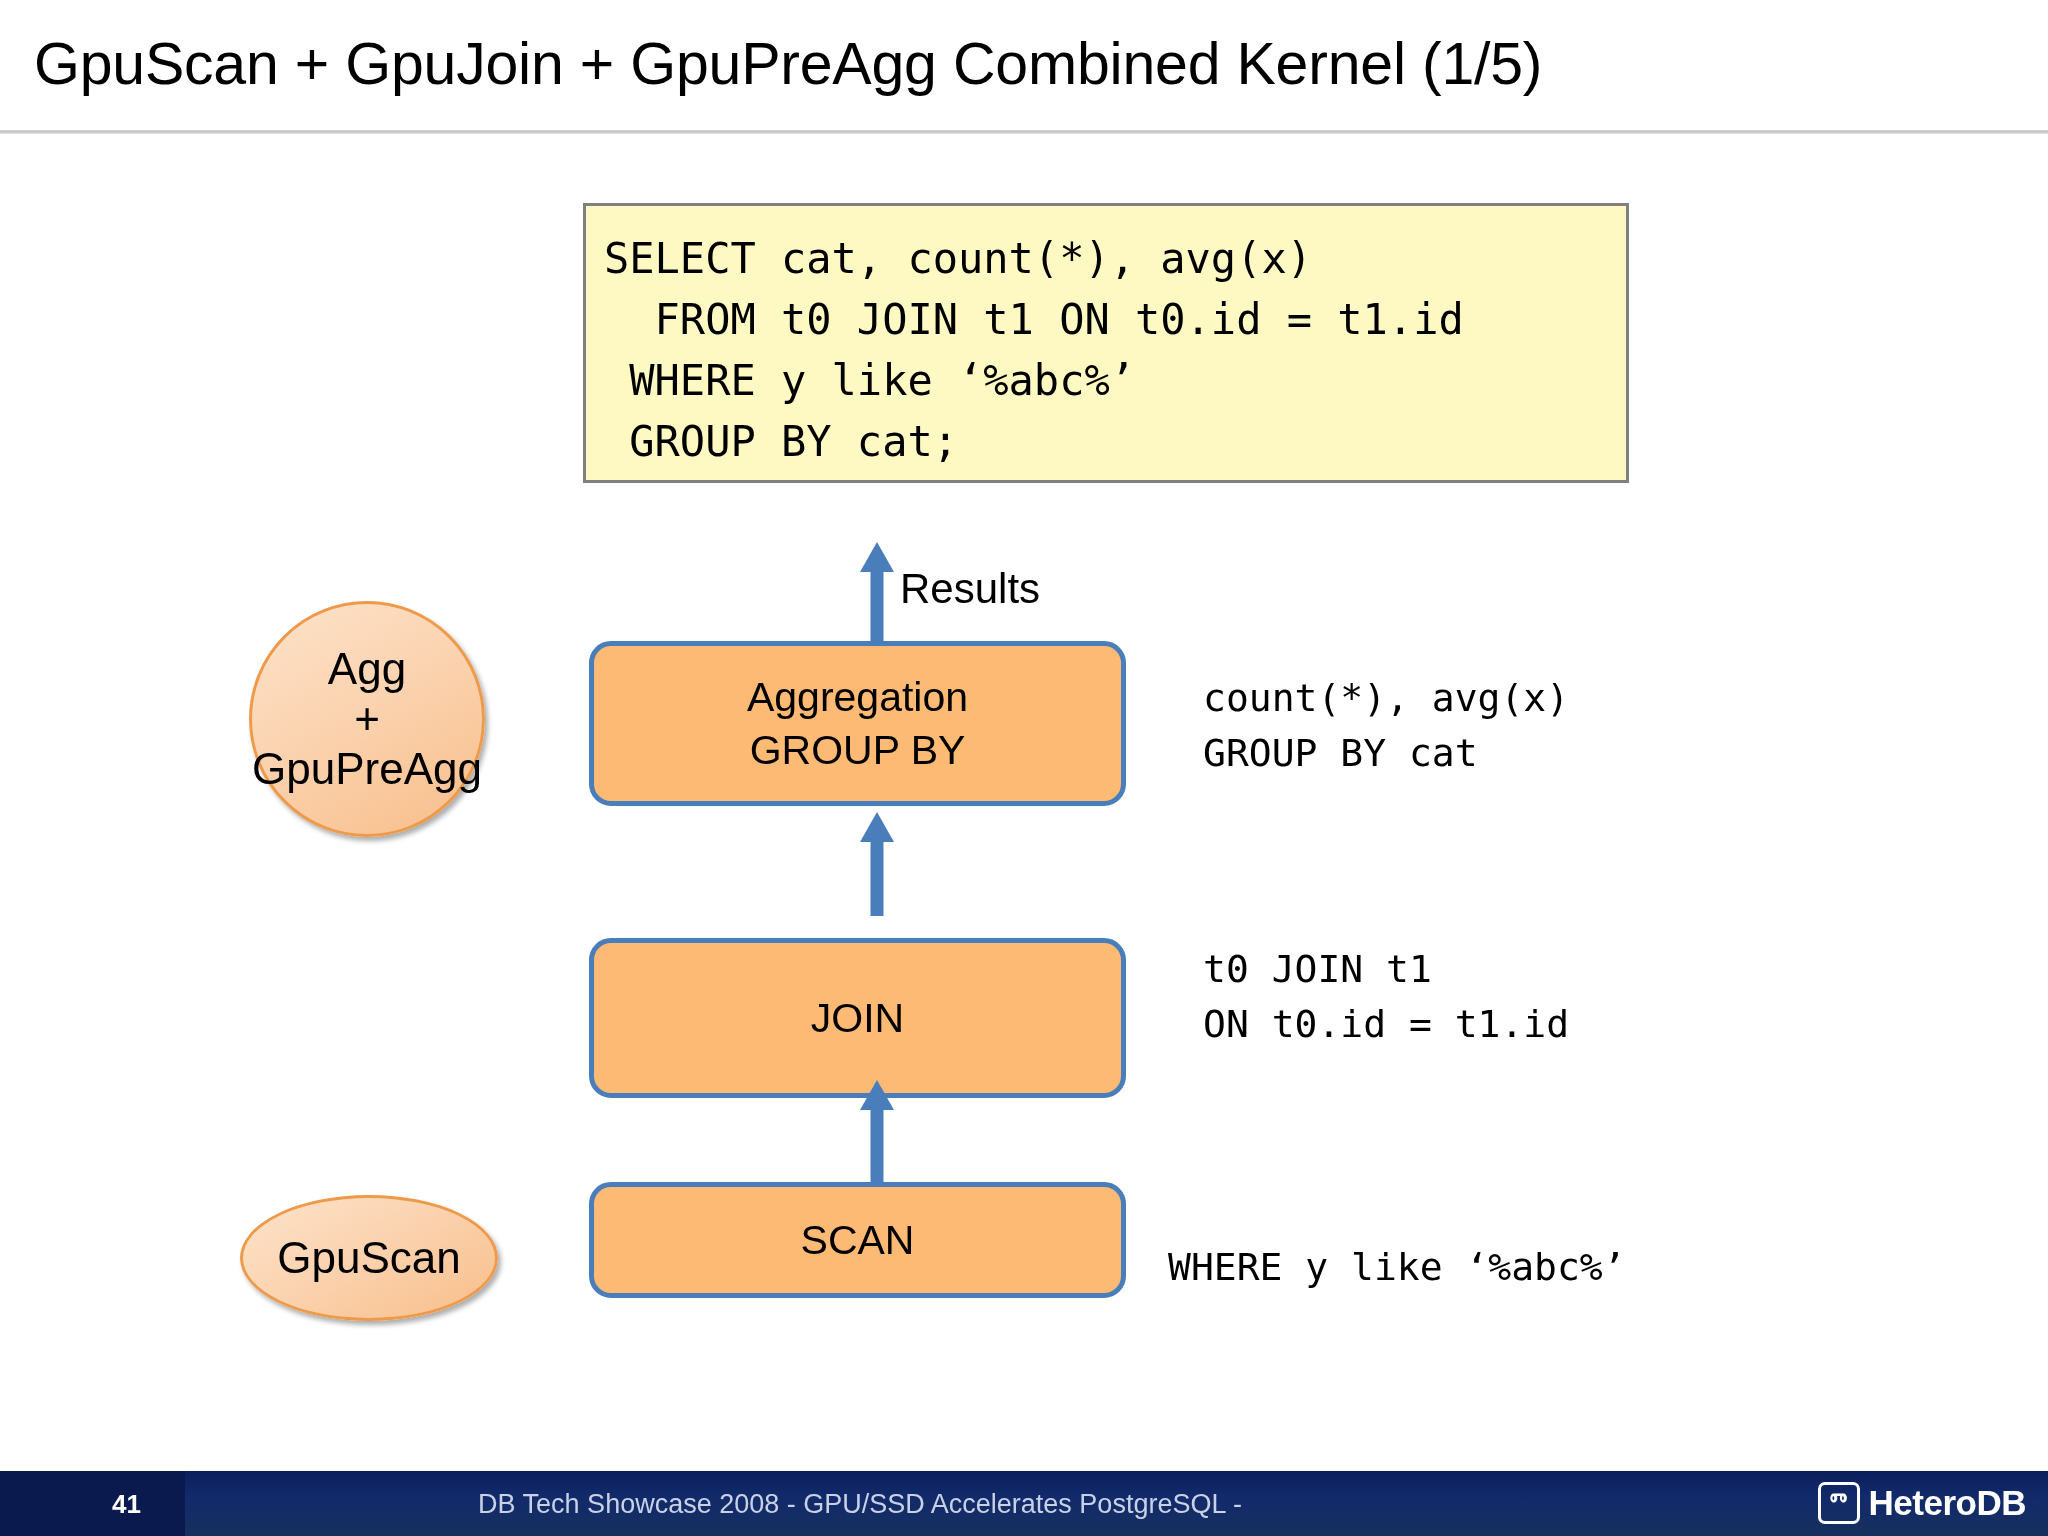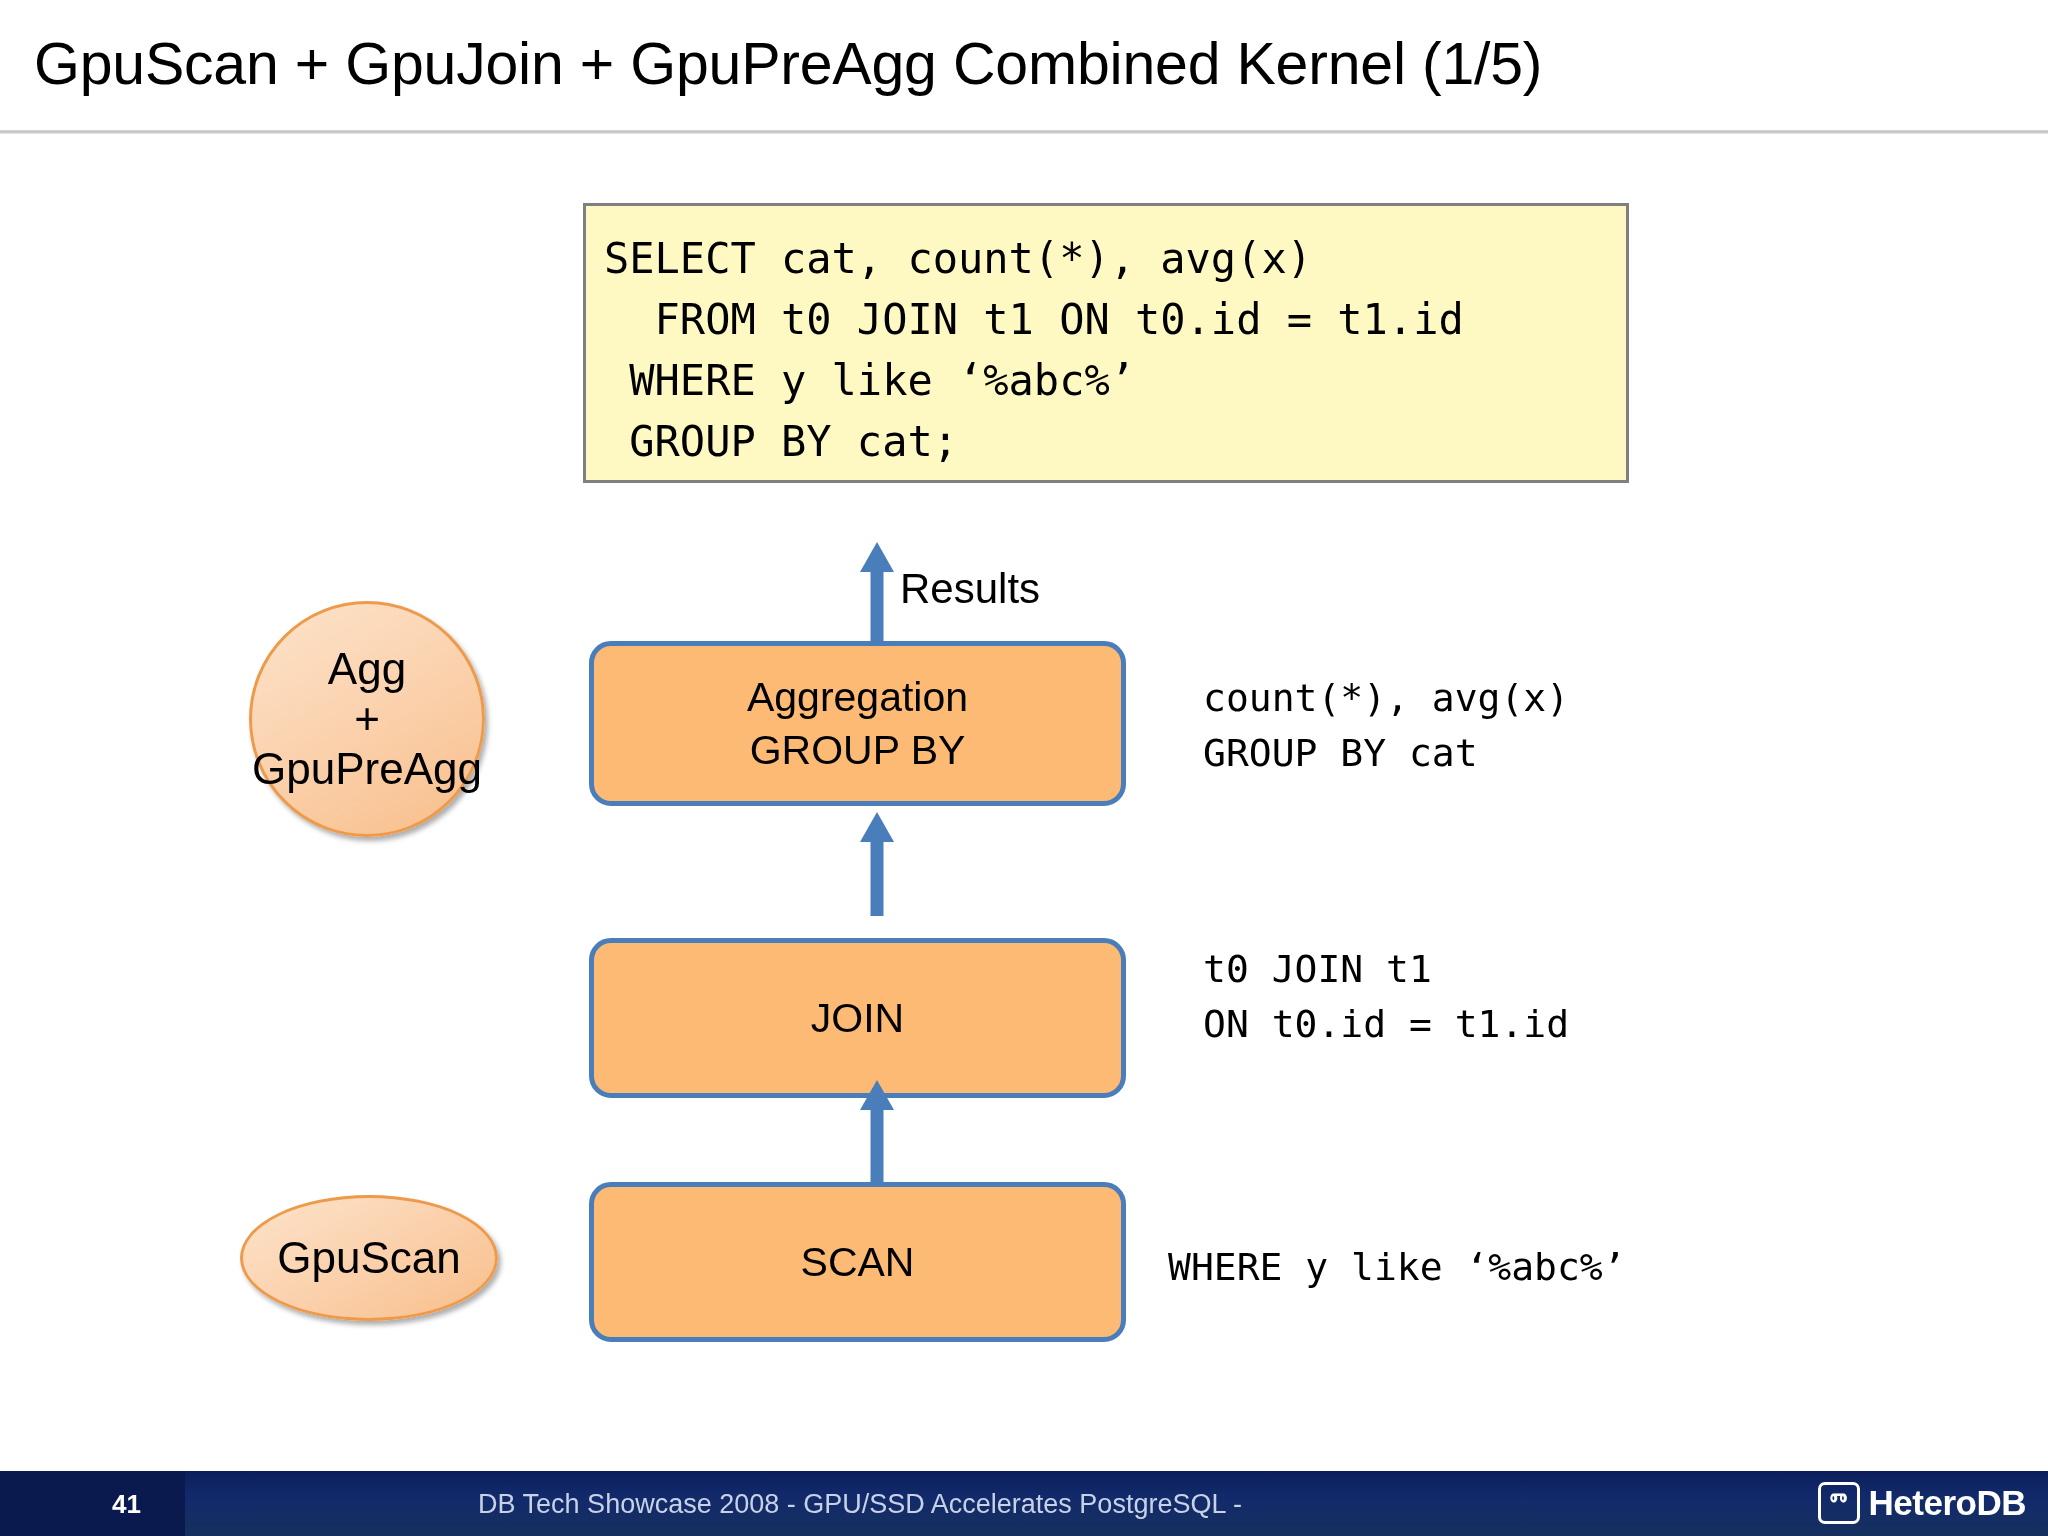--- a/index.html
+++ b/index.html
@@ -77,21 +77,21 @@
     background:#fdba74;
     display:flex;flex-direction:column;
     align-items:center;justify-content:center;
     color:#000;
     font-size:41px;
     line-height:1.28;
     box-sizing:border-box;
   }
   #box-agg{ left:589px; top:641px; width:537px; height:165px; }
   #box-join{ left:589px; top:914px; width:537px; height:160px;margin-top:24px; }
-  #box-scan{ left:589px; top:1182px; width:537px; height:160px; }
+  #box-scan{ left:589px; top:1182px; width:537px; height:116px; }
 
   
   .arrow{position:absolute;}
   .arrow .shaft{
     position:absolute;
     left:50%;transform:translateX(-50%);
     width:13px;background:#4A7EBB;
   }
   .arrow .head{
     position:absolute;left:50%;top:0;

